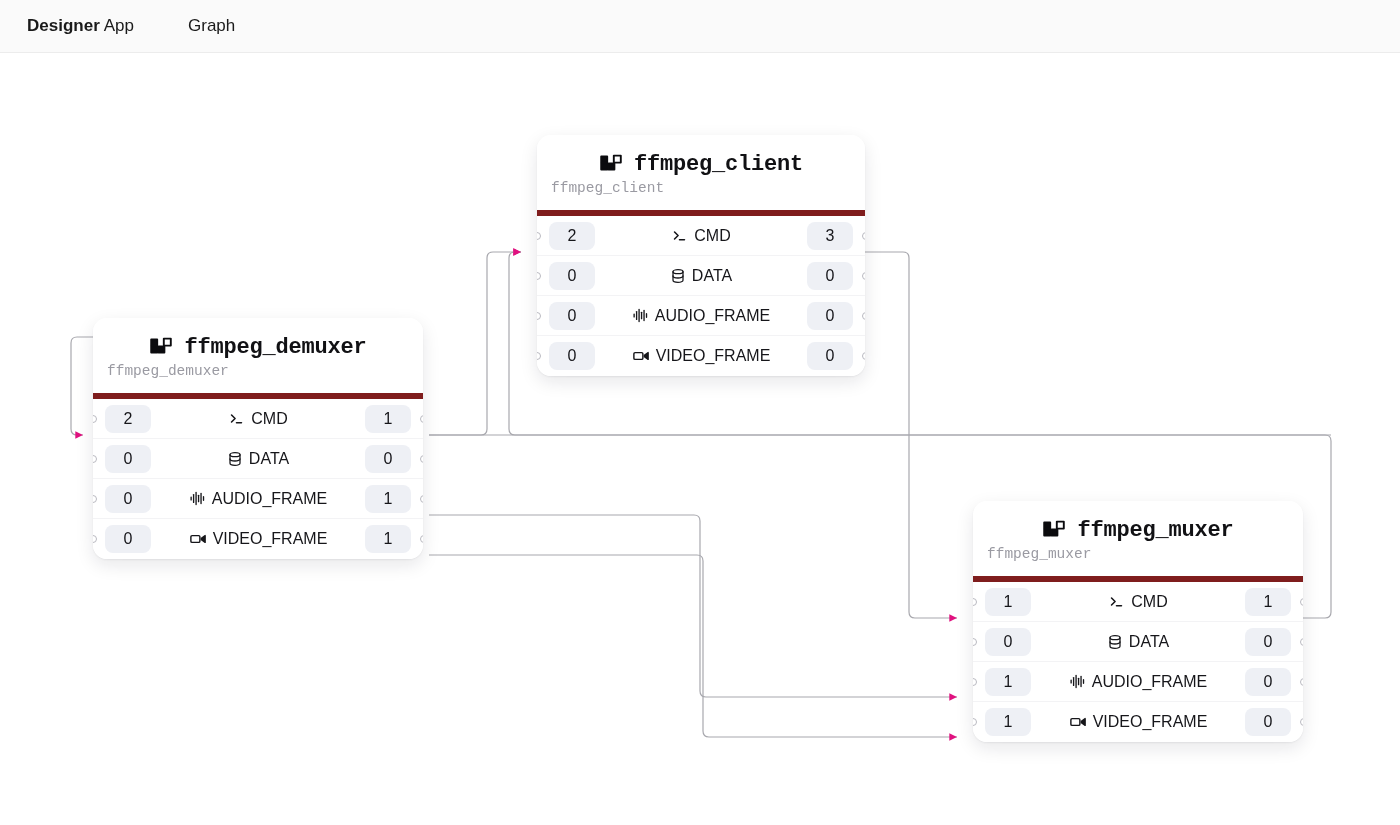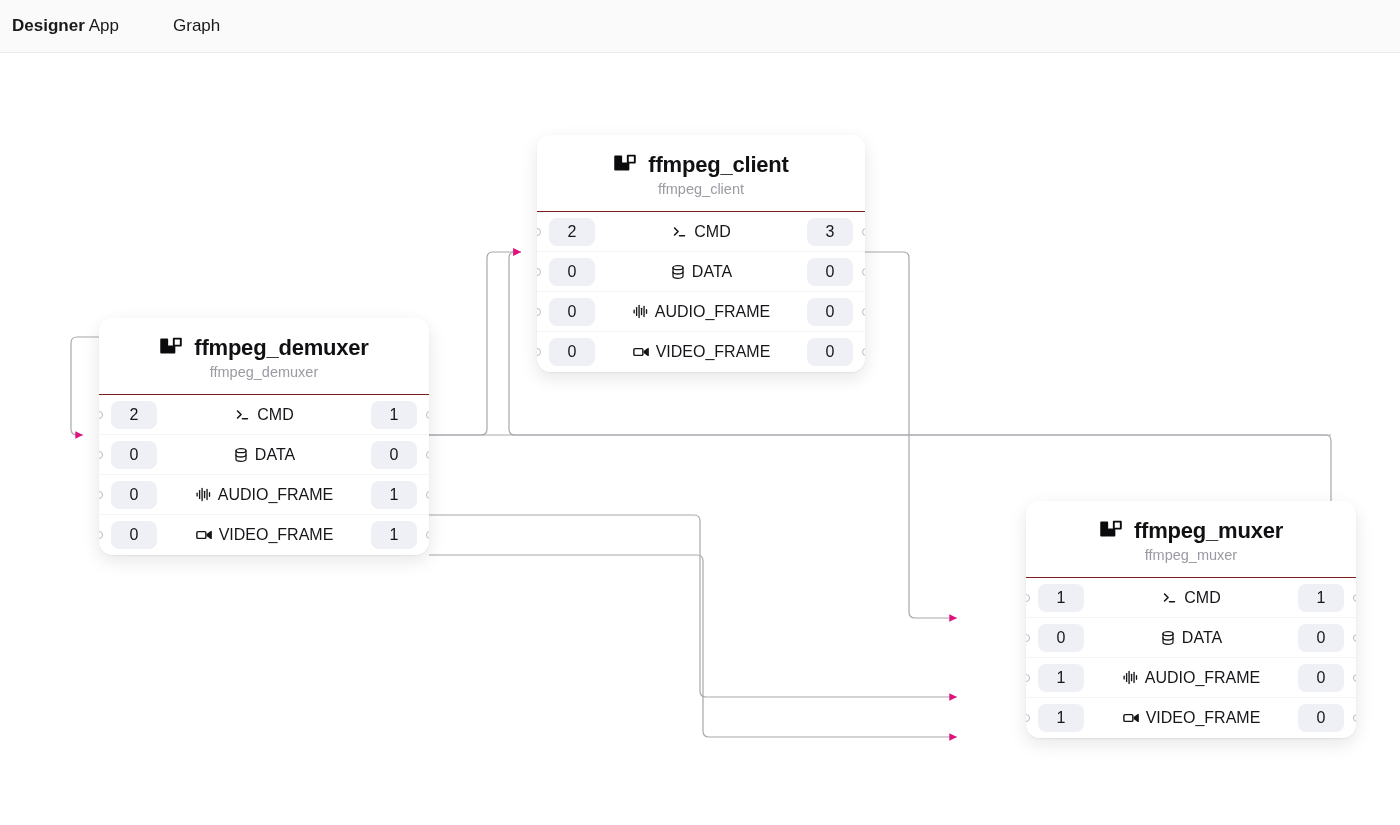--- a/index.html
+++ b/index.html
@@ -19,21 +19,21 @@
     display: flex; align-items: center;
   }
   .nav-item {
     font-size: 17px;
     color: #1a1a1a;
     padding: 4px 2px;
     cursor: pointer;
     white-space: nowrap;
   }
   .nav-item.active { font-weight: bold; }
-  #nav-designer { margin-left: 10px; }
+  #nav-designer { margin-left: 25px; }
   #nav-app      { }
   #nav-graph    { margin-left: 50px; }
 
   
   #canvas {
     position: absolute; top: 53px; left: 0;
     width: 1400px; height: 772px;
     background: #ffffff;
     overflow: hidden;
   }
@@ -52,22 +52,22 @@
                 0 6px 18px rgba(16,24,40,.10);
     overflow: visible;
   }
   .node-inner {
     border-radius: 14px;
     overflow: hidden;
     background: #ffffff;
   }
   .node-header {
     padding: 17px 14px 14px 14px;
-    text-align: center;
-    border-bottom: 1px solid #7f1d1d;
+    border-bottom: 6px solid #7f1d1d;
+    font-family: Liberation Mono, monospace;
   }
   .node-title-row {
     display: flex; align-items: center; justify-content: center;
     gap: 11px;
   }
   .node-title {
     font-size: 22px;
     font-weight: bold;
     color: #111114;
     letter-spacing: -.2px;
@@ -156,21 +156,21 @@
       <path d="M429,382 L429,382"></path>
       <path d="M149,284 L77,284 Q71,284 71,290 L71,376 Q71,382 77,382 L83,382" marker-end="url(#arrowhead)"></path>
 
       <path d="M429,462 L694,462 Q700,462 700,468 L700,638 Q700,644 706,644 L957,644" marker-end="url(#arrowhead)"></path>
 
       <path d="M429,502 L697,502 Q703,502 703,508 L703,678 Q703,684 709,684 L957,684" marker-end="url(#arrowhead)"></path>
     </g>
   </svg>
 
   <div id="node-container">
-      <div class="node" style="left: 99px; top: 265px; width: 330px;">
+      <div class="node" style="left: 93px; top: 265px; width: 330px;">
         <div class="node-inner">
           <div class="node-header">
             <div class="node-title-row">
               <span class="row-icon">
                 <svg class="blocks-icon" width="24" height="24" viewBox="0 0 24 24" fill="none" stroke="#0b0b0e" stroke-width="1.9" stroke-linejoin="round">
       <rect x="2.2" y="10.5" width="6" height="6" fill="#0b0b0e"></rect>
       <rect x="9.4" y="10.5" width="6" height="6" fill="#0b0b0e"></rect>
       <rect x="2.2" y="3.4" width="6" height="6" fill="#0b0b0e"></rect>
       <rect x="14.8" y="2.6" width="7" height="7" fill="none"></rect>
     </svg>
@@ -322,21 +322,21 @@
     </svg>
               </span>
               <span>VIDEO_FRAME</span>
             </div>
             <div class="pill right">0</div>
             <div class="port in"></div>
             <div class="port out"></div>
           </div>
         </div>
       </div>
-      <div class="node" style="left: 1026px; top: 448px; width: 330px;">
+      <div class="node" style="left: 973px; top: 448px; width: 330px;">
         <div class="node-inner">
           <div class="node-header">
             <div class="node-title-row">
               <span class="row-icon">
                 <svg class="blocks-icon" width="24" height="24" viewBox="0 0 24 24" fill="none" stroke="#0b0b0e" stroke-width="1.9" stroke-linejoin="round">
       <rect x="2.2" y="10.5" width="6" height="6" fill="#0b0b0e"></rect>
       <rect x="9.4" y="10.5" width="6" height="6" fill="#0b0b0e"></rect>
       <rect x="2.2" y="3.4" width="6" height="6" fill="#0b0b0e"></rect>
       <rect x="14.8" y="2.6" width="7" height="7" fill="none"></rect>
     </svg>

